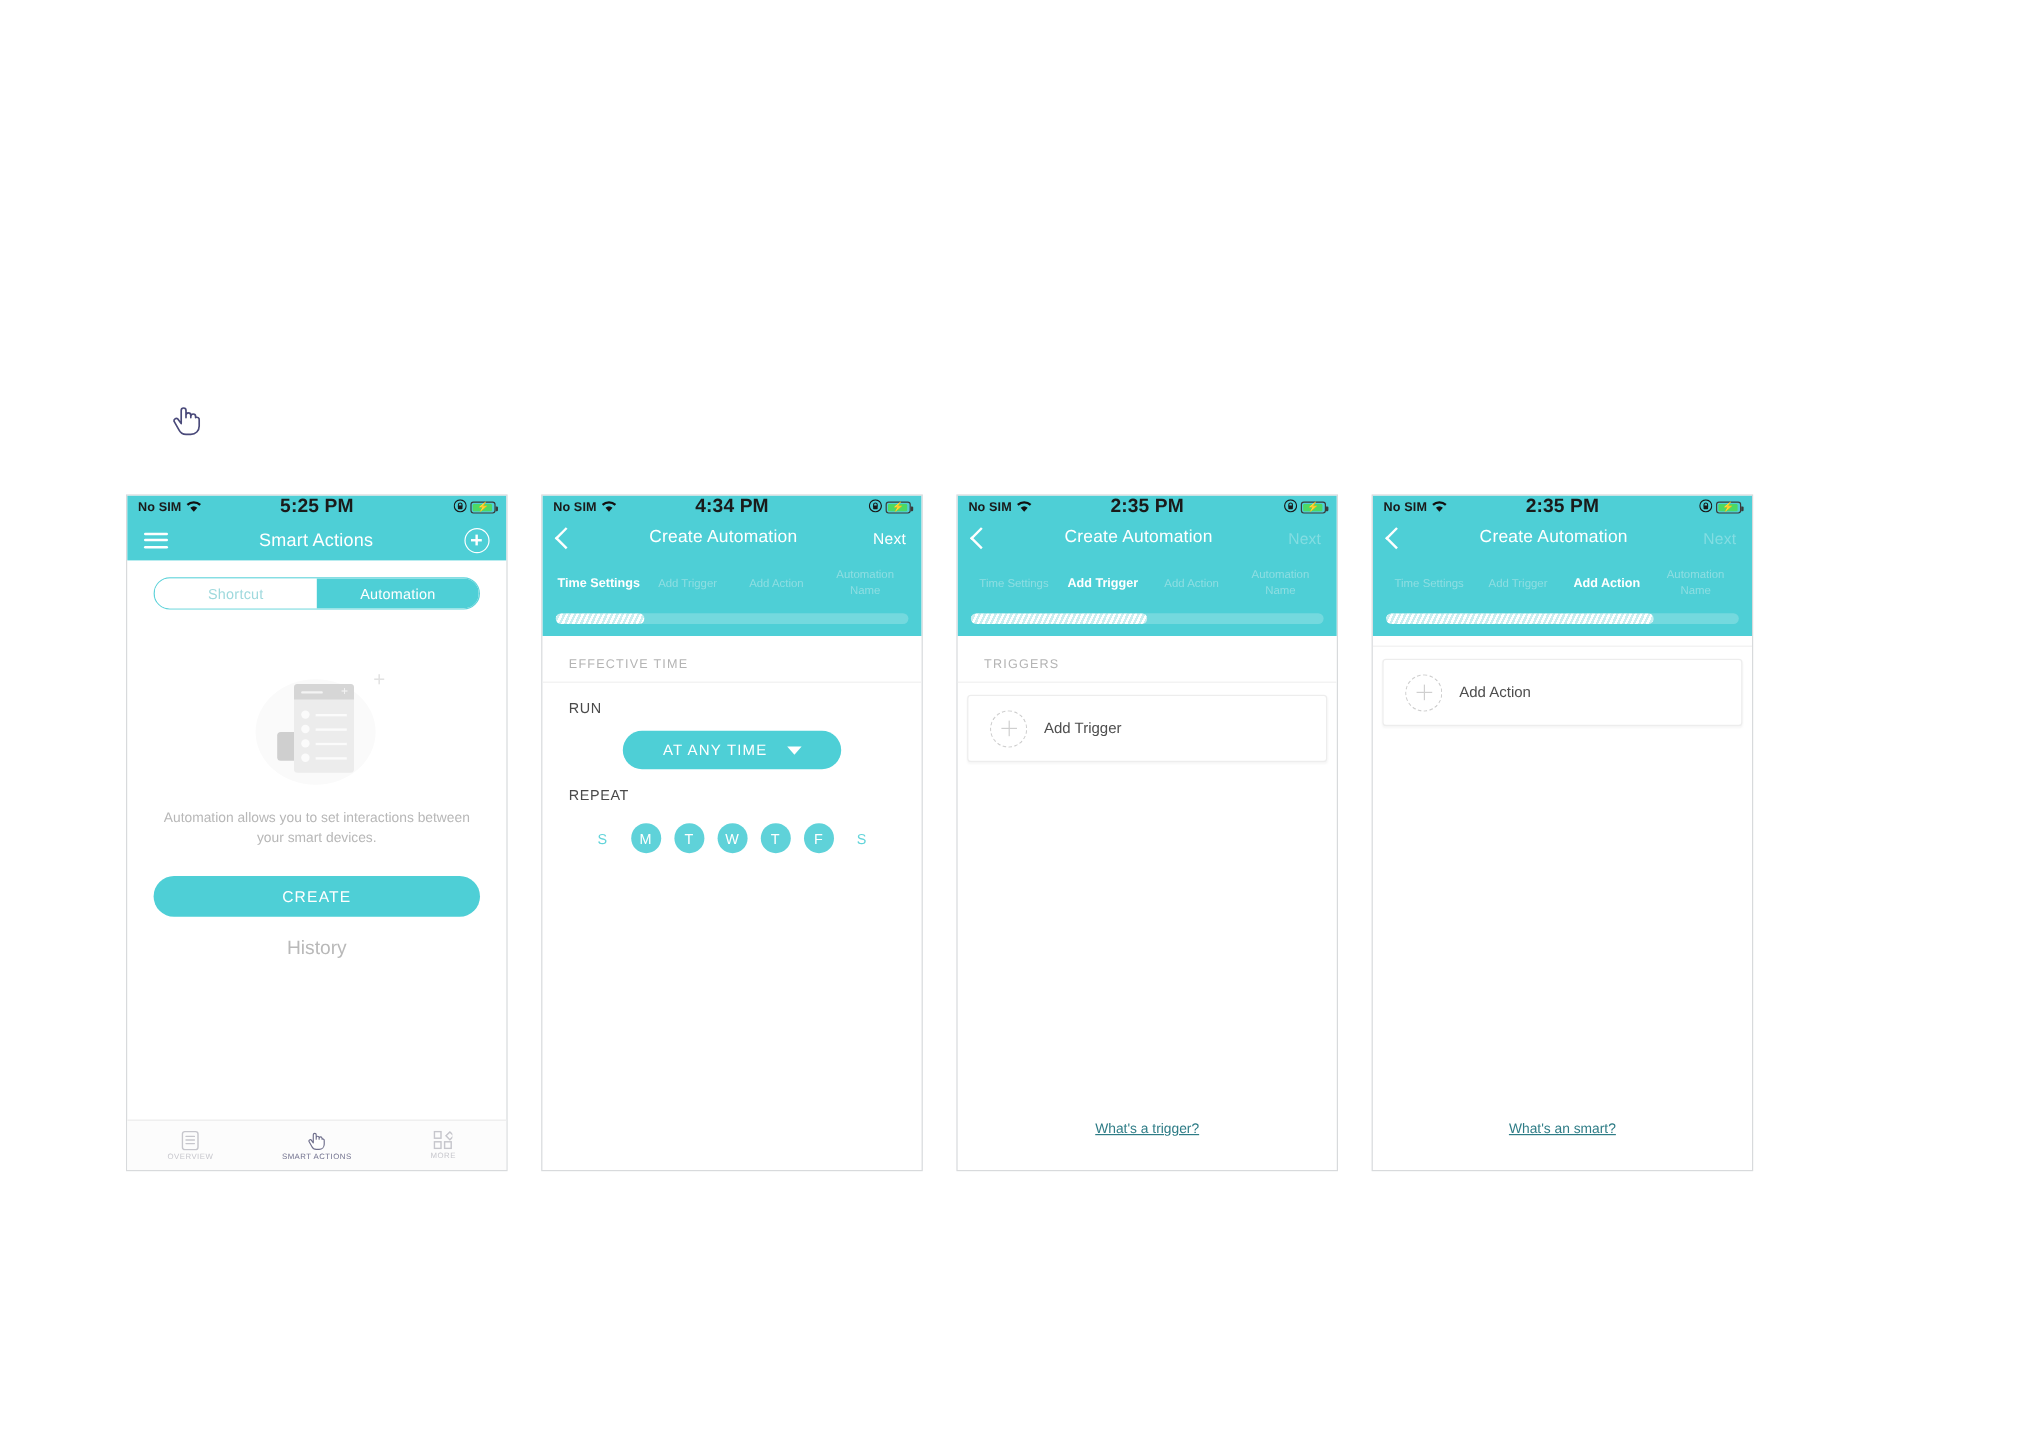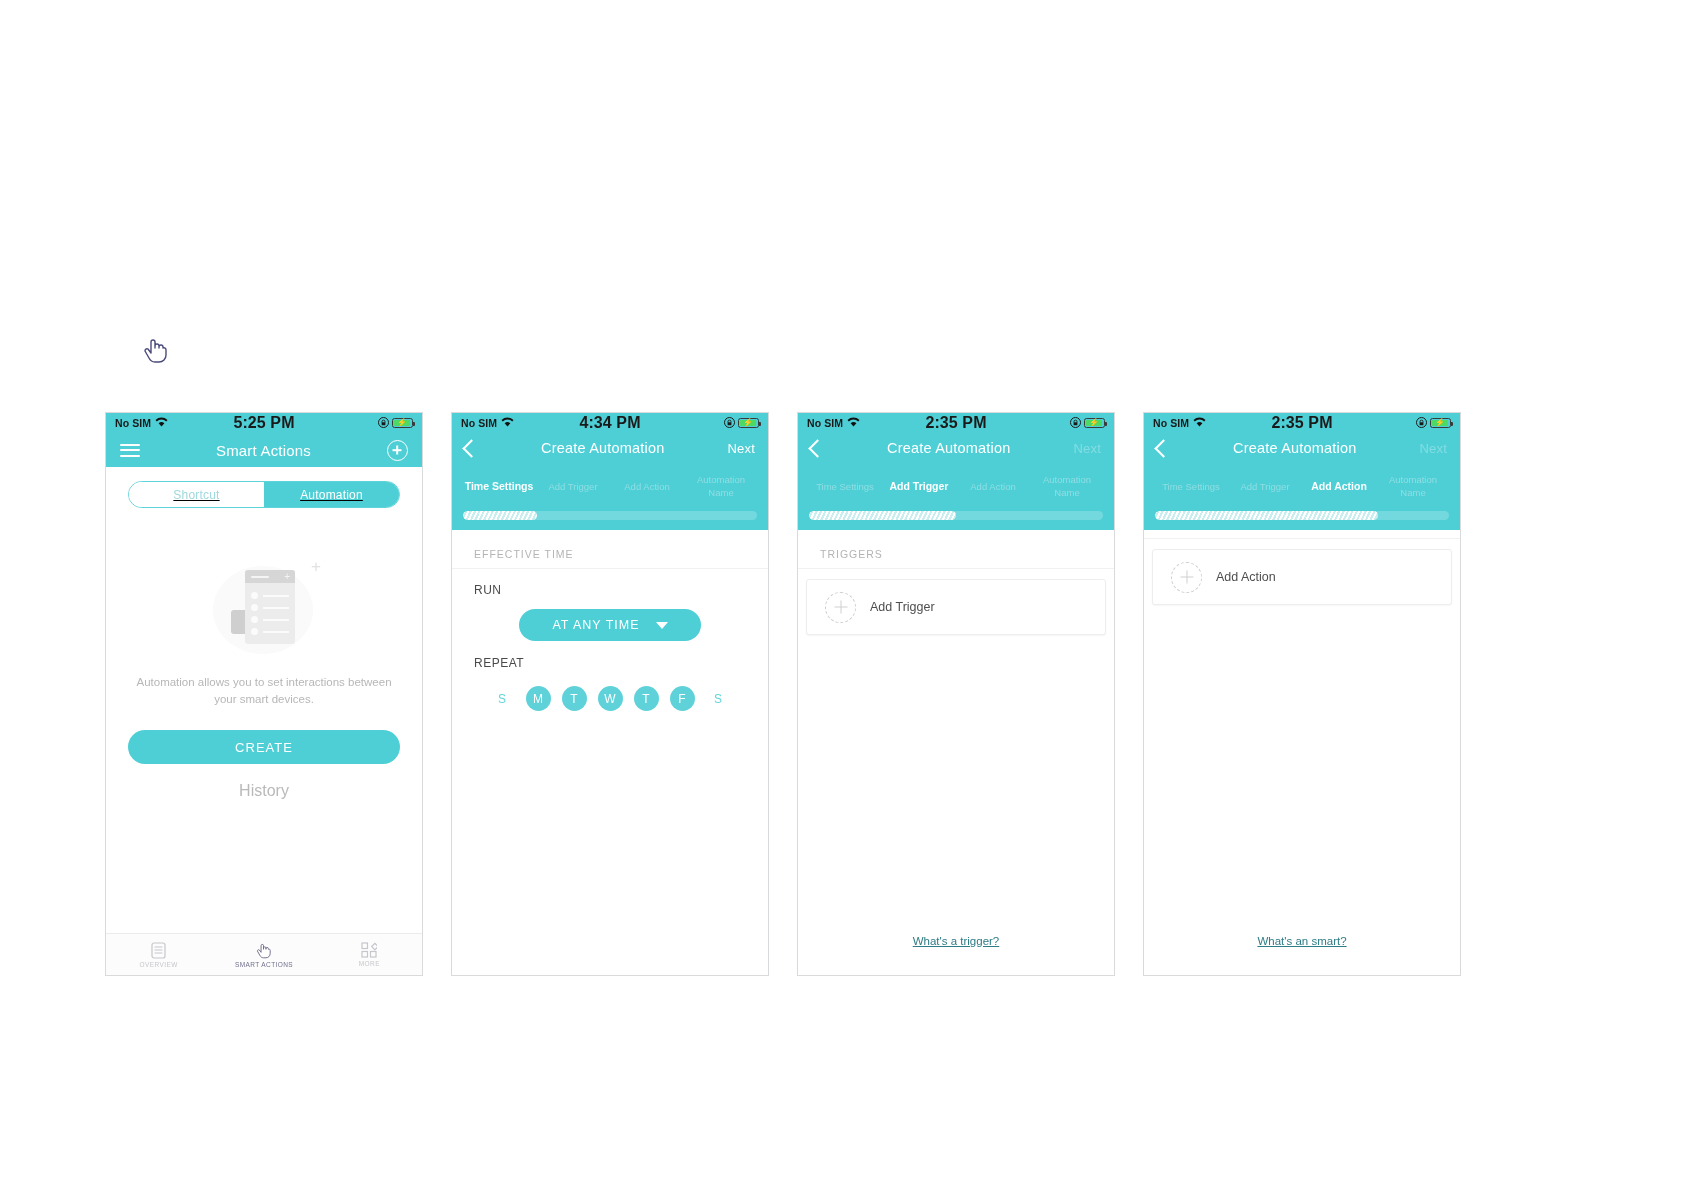--- a/index.html
+++ b/index.html
@@ -142,21 +142,20 @@
   .plus-circle::after  { width: 1.6px; height: 9px; transform: translate(-50%,-50%); }
 
   
   .seg-wrap { padding: 14px 22px 0; }
   .segmented {
     display: flex;
     border: 1px solid #5fd3da;
     border-radius: 14px;
     overflow: hidden;
     height: 25px;
-    text-decoration: underline;
   }
   .segmented > div {
     flex: 1;
     display: flex;
     align-items: center;
     justify-content: center;
     font-size: 12px;
     letter-spacing: 0.2px;
   }
   .seg-off { color: #9fd9dd; background: #ffffff; }

